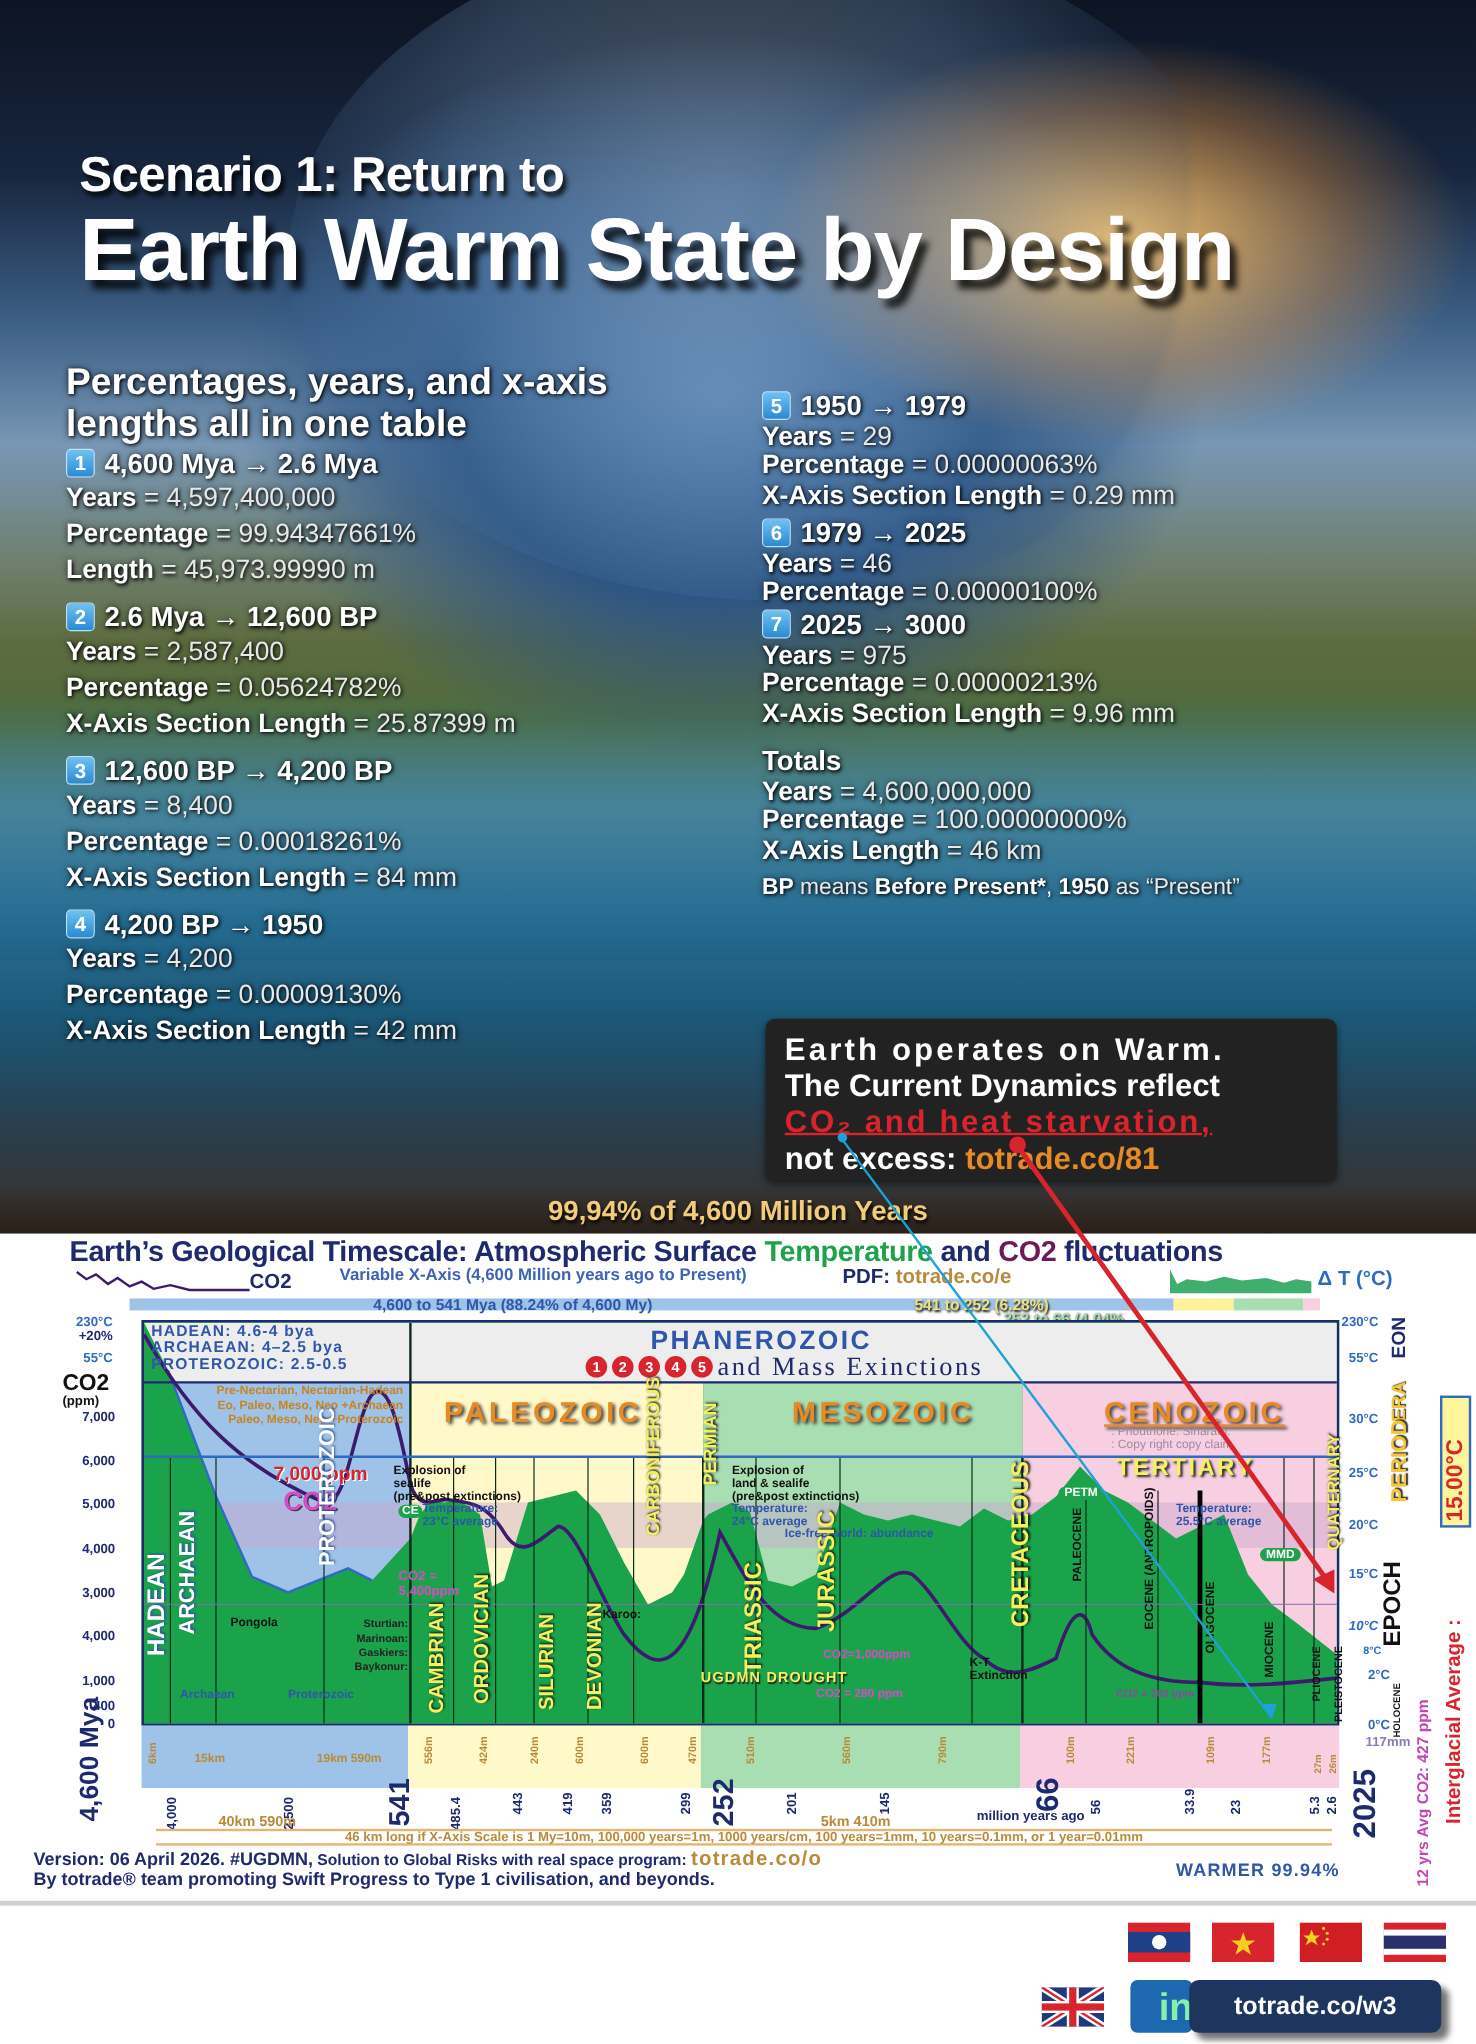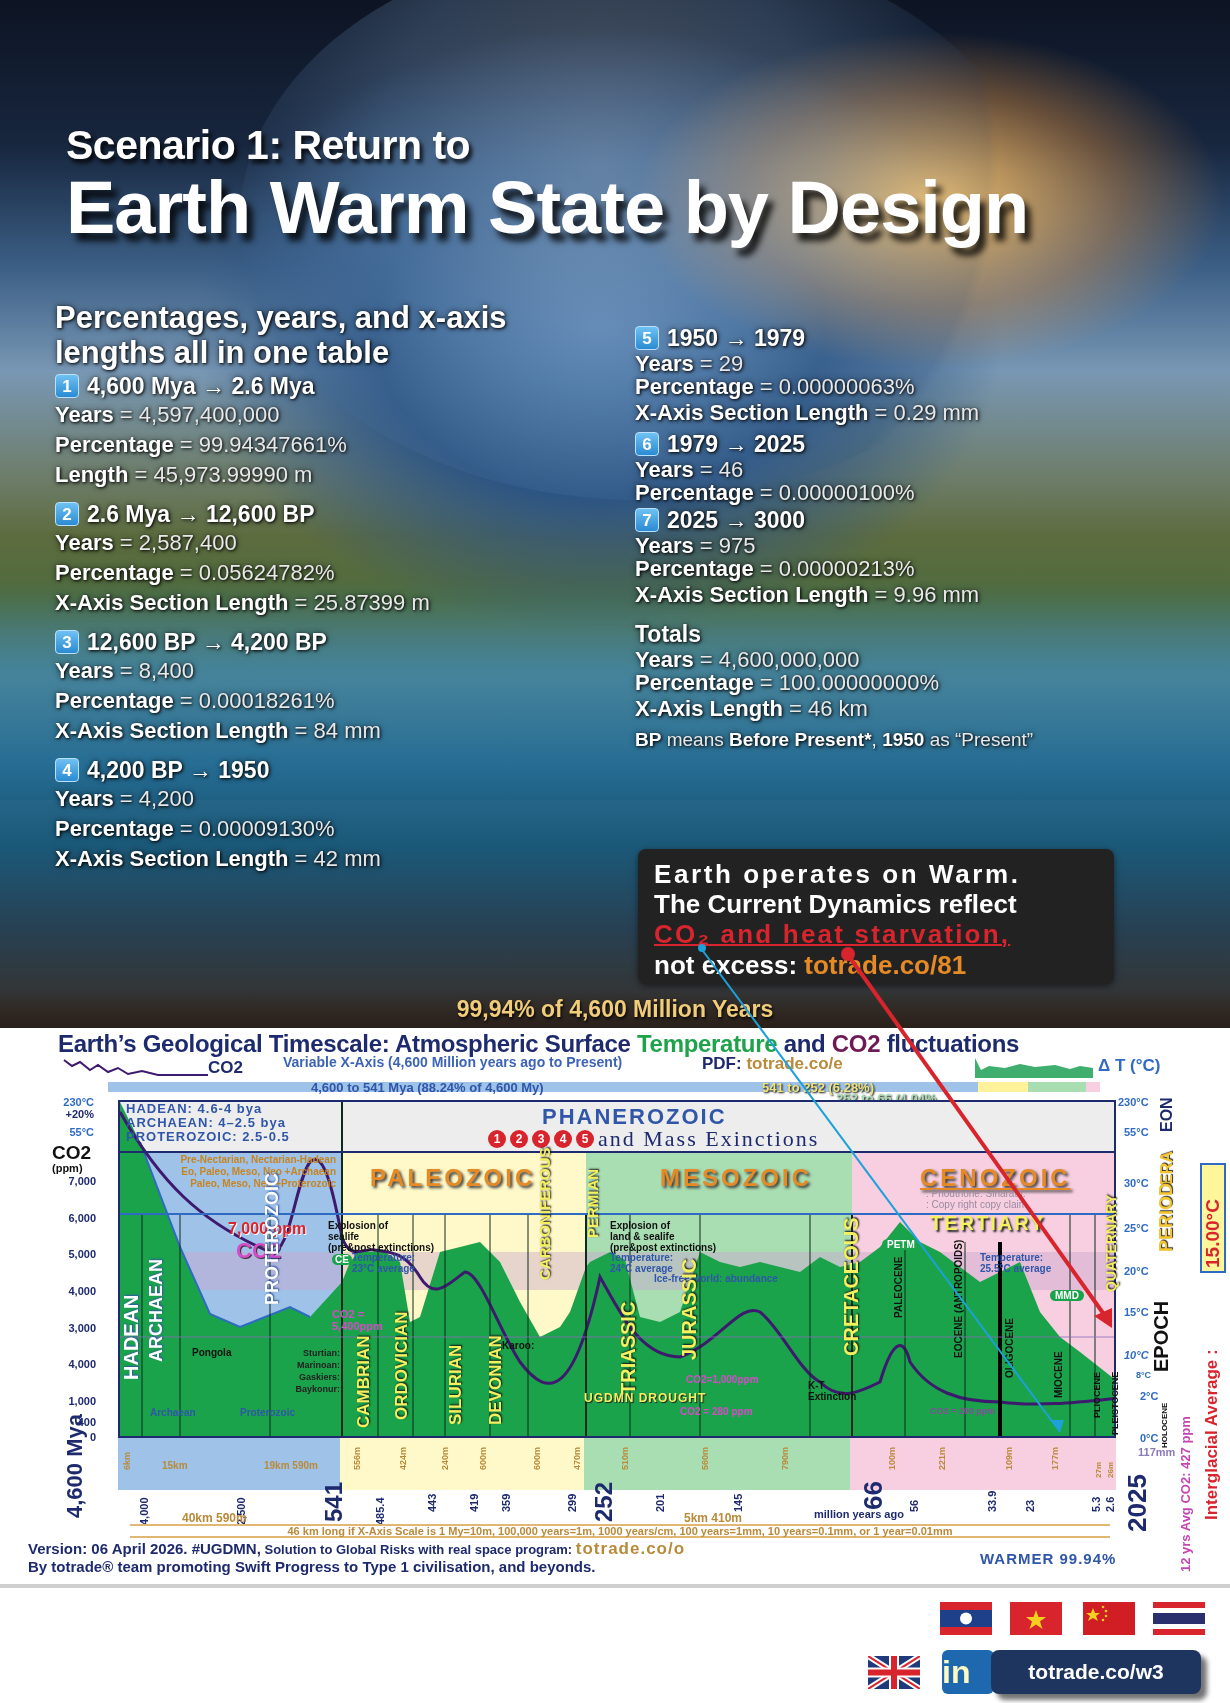--- a/index.html
+++ b/index.html
@@ -111,21 +111,21 @@
   .scale-note { position: absolute; left: 130px; top: 1524px; width: 980px; height: 14px; font-size: 11px; font-weight: bold; color: #b98a3a; text-align: center; border-top: 2px solid #e2b774; border-bottom: 2px solid #e2b774; line-height: 11px; }
   .version { position: absolute; left: 28px; top: 1540px; font-size: 15px; font-weight: bold; color: #1e2a6e; line-height: 17px; white-space: nowrap; }
   .version .link { color: #b98a3a; font-size: 17px; letter-spacing: 1px; }
   .warmer { position: absolute; left: 980px; top: 1550px; font-size: 15px; font-weight: bold; color: #2f56a8; letter-spacing: 1px; }
 
   .side-rot { position: absolute; transform-origin: left top; transform: rotate(-90deg); white-space: nowrap; font-weight: bold; }
   .interglacial-box { position: absolute; left: 1200px; top: 1163px; width: 26px; height: 110px; background: #fff59a; border: 2px solid #2f6bc2; }
 
   
   .flag { position: absolute; width: 52px; height: 33px; }
-  .linkedin { position: absolute; left: 942px; top: 1650px; width: 52px; height: 44px; background: #1e68b0; border-radius: 6px; color: #fef9c3; font-weight: bold; font-size: 32px; text-align: left; line-height: 44px; }
+  .linkedin { position: absolute; left: 942px; top: 1650px; width: 52px; height: 44px; background: #1e68b0; border-radius: 6px; color: #86efac; font-weight: bold; font-size: 32px; text-align: right; line-height: 44px; }
   .w3-button { position: absolute; left: 991px; top: 1650px; width: 210px; height: 44px; background: #1e355f; border-radius: 8px; color: #ffffff; font-size: 21px; font-weight: bold; text-align: center; line-height: 44px; box-shadow: 6px 6px 5px rgba(0,0,0,0.55); }
 
   .connector { position: absolute; left: 0; top: 0; width: 1230px; height: 1703px; pointer-events: none; }
 </style>
 </head>
 <body>
 
 <div class="hero"></div>
 
 <div class="title-sub">Scenario 1: Return to</div>

